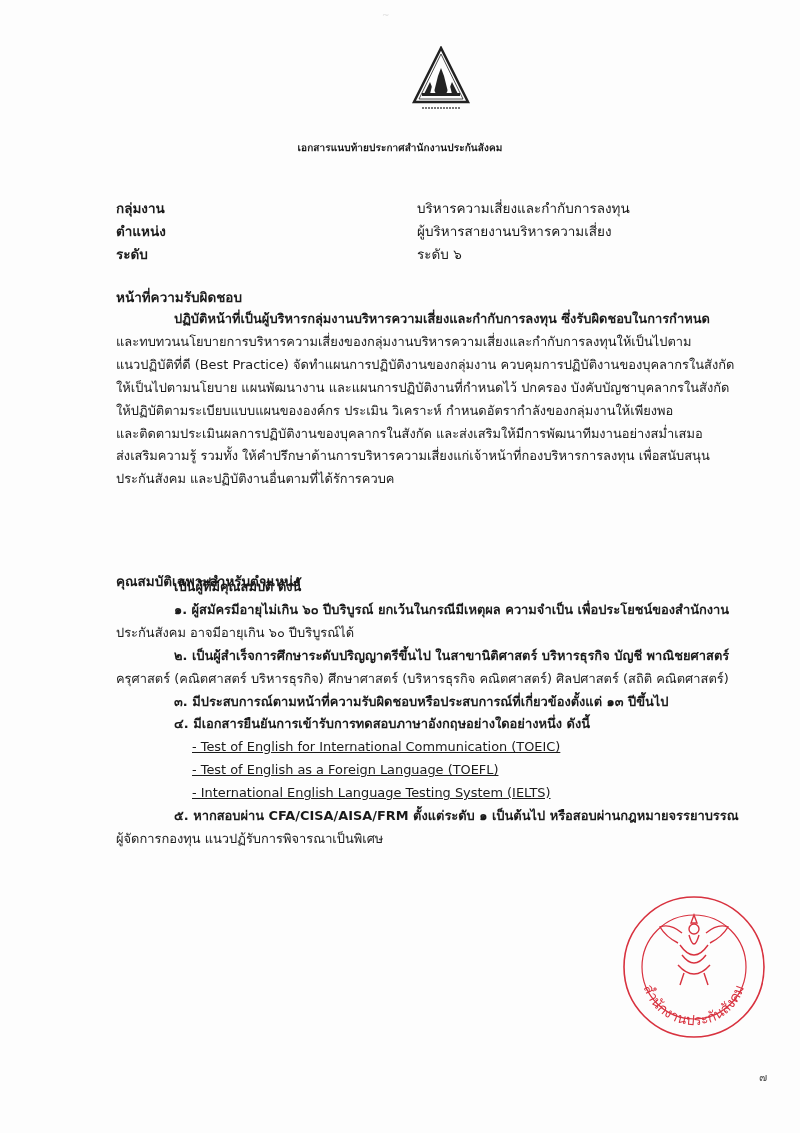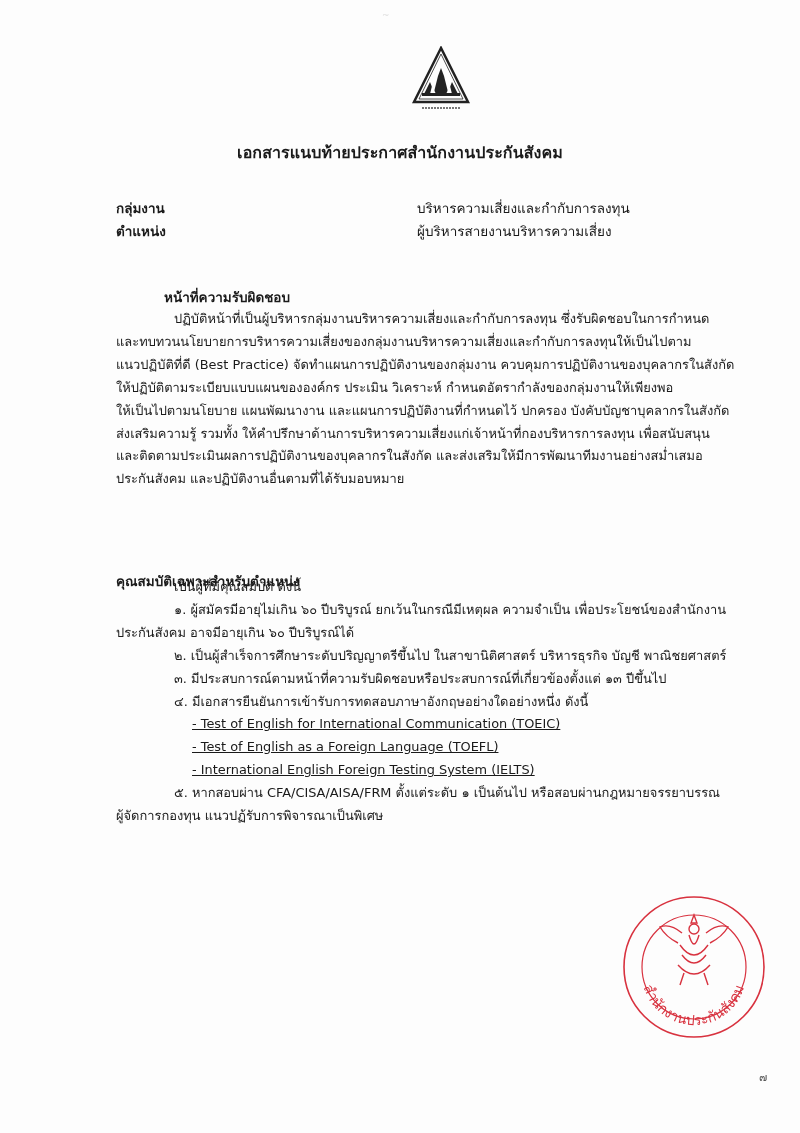--- a/index.html
+++ b/index.html
@@ -6,32 +6,32 @@
   body {
     width: 800px; height: 1133px; background: #ffffff;
     position: relative; overflow: hidden;
     font-family: "DejaVu Sans", "Liberation Sans", sans-serif;
     color: #1a1a1a;
   }
   .page { position: absolute; left: 0; top: 0; width: 800px; height: 1133px; background: #fdfdfd; }
   .logo { position: absolute; left: 410px; top: 46px; width: 62px; height: 66px; }
   .doc-title {
     position: absolute; top: 140px; left: 0; width: 800px; text-align: center;
-    font-weight: bold; font-size: 16px; letter-spacing: 0.1px;
+    font-weight: bold; font-size: 10px; letter-spacing: 0.1px;
   }
   .meta-row { position: absolute; left: 116px; width: 600px; font-size: 13.5px; height: 22px; }
   .meta-label { position: absolute; left: 0; font-weight: bold; }
   .meta-value { position: absolute; left: 301px; }
   .section-head { position: absolute; left: 116px; font-weight: bold; font-size: 13.5px; }
   .para {
     position: absolute; left: 116px; width: 636px;
     font-size: 12.9px; line-height: 22.9px; text-align: justify; text-align-last: left;
   }
   .line { display: block; white-space: nowrap; overflow: hidden; }
-  .indent { padding-left: 58px; }
+  .indent { padding-left: 58px; font-weight: bold; }
   .indent3 { padding-left: 76px; text-decoration: underline; }
   .stamp { position: absolute; left: 620px; top: 893px; width: 148px; height: 148px; }
   .page-num { position: absolute; left: 759px; top: 1068px; font-size: 11px; color: #555; }
   .faint-mark { position: absolute; left: 382px; top: 10px; font-size: 9px; color: #ddd; }
 </style>
 </head>
 <body>
 
 <div class="page">
 
@@ -49,44 +49,49 @@
   <div class="doc-title">เอกสารแนบท้ายประกาศสำนักงานประกันสังคม</div>
 
   <div class="meta-row" style="top:220px;">
     <span class="meta-label">ตำแหน่ง</span>
     <span class="meta-value">ผู้บริหารสายงานบริหารความเสี่ยง</span>
   </div>
   <div class="meta-row" style="top:197px;">
     <span class="meta-label">กลุ่มงาน</span>
     <span class="meta-value">บริหารความเสี่ยงและกำกับการลงทุน</span>
   </div>
+  <div class="meta-row" style="top:243px;">
+    <span class="meta-label">ระดับ</span>
+    <span class="meta-value">ระดับ ๖</span>
+  </div>
 
-  <div class="section-head" style="top:286px;margin-left:48px;">หน้าที่ความรับผิดชอบ</div>
+  <div class="section-head" style="top:286px;">หน้าที่ความรับผิดชอบ</div>
   <div class="para" style="top:308px;">
     <span class="line indent">ปฏิบัติหน้าที่เป็นผู้บริหารกลุ่มงานบริหารความเสี่ยงและกำกับการลงทุน ซึ่งรับผิดชอบในการกำหนด</span>
     <span class="line">และทบทวนนโยบายการบริหารความเสี่ยงของกลุ่มงานบริหารความเสี่ยงและกำกับการลงทุนให้เป็นไปตาม</span>
     <span class="line">แนวปฏิบัติที่ดี (Best  Practice) จัดทำแผนการปฏิบัติงานของกลุ่มงาน ควบคุมการปฏิบัติงานของบุคลากรในสังกัด</span>
+    <span class="line">ให้เป็นไปตามนโยบาย แผนพัฒนางาน และแผนการปฏิบัติงานที่กำหนดไว้ ปกครอง  บังคับบัญชาบุคลากรในสังกัด</span>
     <span class="line">ให้ปฏิบัติตามระเบียบแบบแผนขององค์กร ประเมิน วิเคราะห์ กำหนดอัตรากำลังของกลุ่มงานให้เพียงพอ</span>
-    <span class="line">ให้เป็นไปตามนโยบาย แผนพัฒนางาน และแผนการปฏิบัติงานที่กำหนดไว้ ปกครอง  บังคับบัญชาบุคลากรในสังกัด</span>
+    <span class="line">และติดตามประเมินผลการปฏิบัติงานของบุคลากรในสังกัด และส่งเสริมให้มีการพัฒนาทีมงานอย่างสม่ำเสมอ</span>
     <span class="line">ส่งเสริมความรู้ รวมทั้ง ให้คำปรึกษาด้านการบริหารความเสี่ยงแก่เจ้าหน้าที่กองบริหารการลงทุน เพื่อสนับสนุน</span>
-    <span class="line">และติดตามประเมินผลการปฏิบัติงานของบุคลากรในสังกัด และส่งเสริมให้มีการพัฒนาทีมงานอย่างสม่ำเสมอ</span>
-    <span class="line">ประกันสังคม และปฏิบัติงานอื่นตามที่ได้รับมอบหมาย</span>
+    <span class="line">ประกันสังคม และปฏิบัติงานอื่นตามที่ได้รัการควบค</span>
   </div>
 
   <div class="section-head" style="top:570px;">คุณสมบัติเฉพาะสำหรับตำแหน่ง</div>
   <div class="para" style="top:576px;">
     <span class="line indent">เป็นผู้ที่มีคุณสมบัติ ดังนี้</span>
     <span class="line indent">๑. ผู้สมัครมีอายุไม่เกิน ๖๐ ปีบริบูรณ์ ยกเว้นในกรณีมีเหตุผล ความจำเป็น เพื่อประโยชน์ของสำนักงาน</span>
     <span class="line">ประกันสังคม อาจมีอายุเกิน ๖๐ ปีบริบูรณ์ได้</span>
     <span class="line indent">๒. เป็นผู้สำเร็จการศึกษาระดับปริญญาตรีขึ้นไป ในสาขานิติศาสตร์ บริหารธุรกิจ บัญชี พาณิชยศาสตร์</span>
+    <span class="line">ครุศาสตร์ (คณิตศาสตร์ บริหารธุรกิจ) ศึกษาศาสตร์ (บริหารธุรกิจ คณิตศาสตร์) ศิลปศาสตร์ (สถิติ คณิตศาสตร์)</span>
     <span class="line indent">๓. มีประสบการณ์ตามหน้าที่ความรับผิดชอบหรือประสบการณ์ที่เกี่ยวข้องตั้งแต่ ๑๓ ปีขึ้นไป</span>
     <span class="line indent">๔. มีเอกสารยืนยันการเข้ารับการทดสอบภาษาอังกฤษอย่างใดอย่างหนึ่ง ดังนี้</span>
     <span class="line indent3">- Test of English for International Communication (TOEIC)</span>
     <span class="line indent3">- Test of English as a Foreign Language (TOEFL)</span>
-    <span class="line indent3">- International English Foreign Testing System (IELTS)</span>
+    <span class="line indent3">- International English Language Testing System (IELTS)</span>
     <span class="line indent">๕. หากสอบผ่าน CFA/CISA/AISA/FRM ตั้งแต่ระดับ ๑ เป็นต้นไป หรือสอบผ่านกฎหมายจรรยาบรรณ</span>
     <span class="line">ผู้จัดการกองทุน แนวปฏ้รับการพิจารณาเป็นพิเศษ</span>
   </div>
 
   <svg class="stamp" viewBox="0 0 148 148">
     <defs>
       <path id="stampArc" d="M 22 80 A 52 52 0 0 0 126 80"></path>
     </defs>
     <circle cx="74" cy="74" r="70" fill="none" stroke="#d8323f" stroke-width="1.6"></circle>
     <circle cx="74" cy="74" r="52" fill="none" stroke="#d8323f" stroke-width="1.2"></circle>

